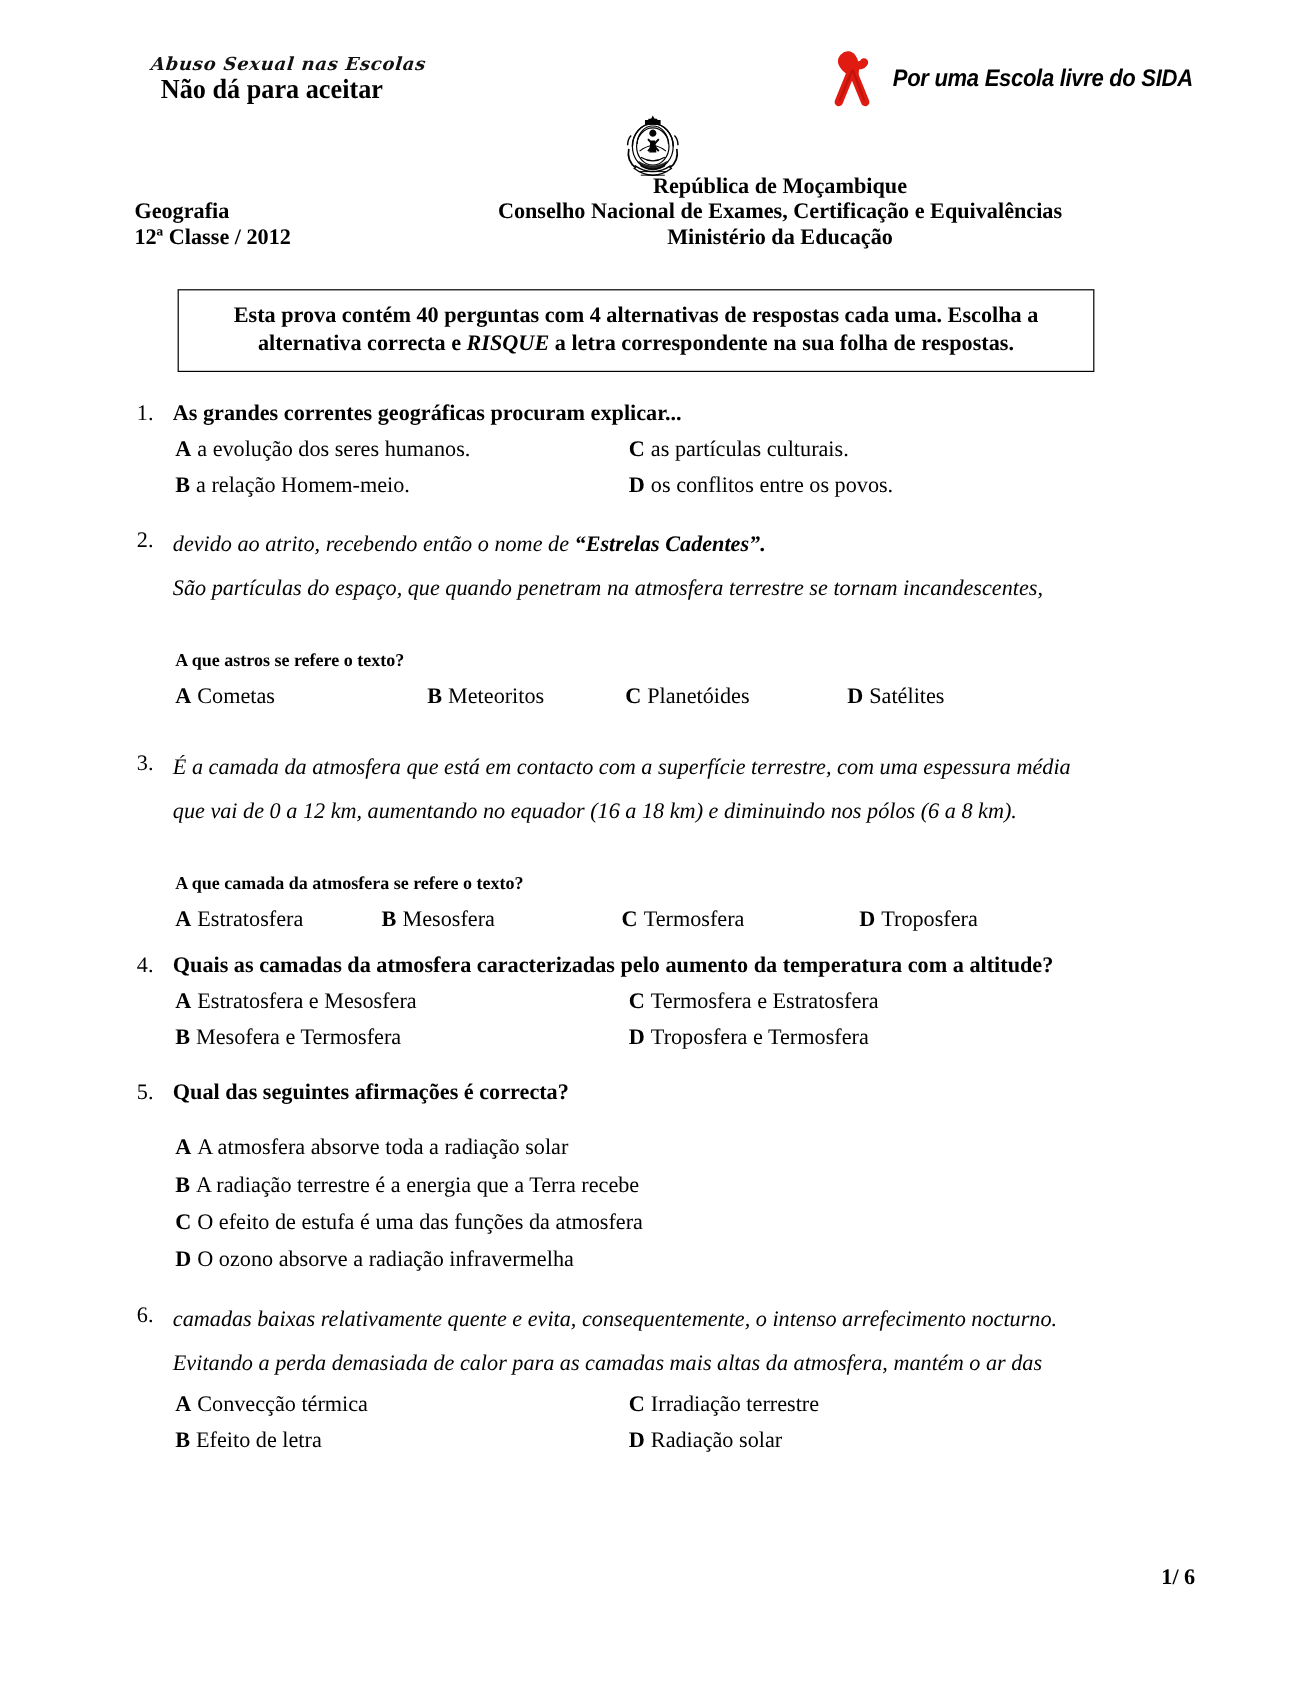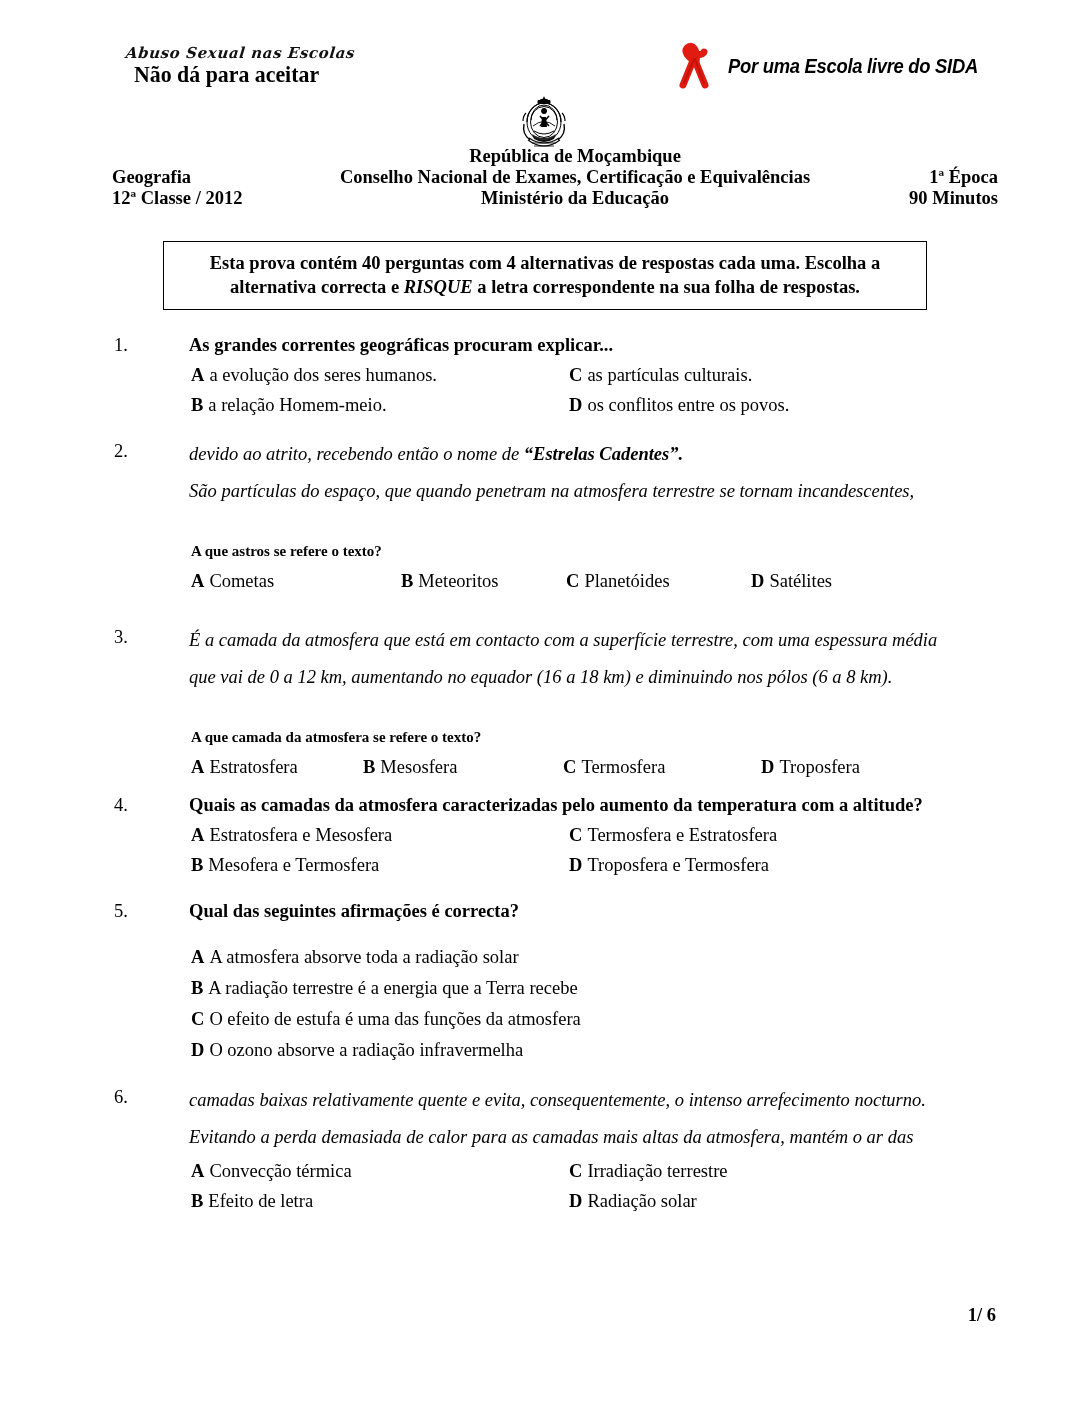--- a/index.html
+++ b/index.html
@@ -47,21 +47,21 @@
     font-size: 23px;
     line-height: 26px;
     color: #000;
     margin-left: 16px;
     transform: scaleX(0.95);
     transform-origin: left center;
   }
 
   .banner-right {
     position: absolute;
-    right: 88px;
+    right: 72px;
     top: 40px;
     display: flex;
     align-items: center;
     gap: 6px;
     justify-content: flex-end;
   }
   .ribbon-icon {
     width: 52px;
     height: 52px;
     flex: none;
@@ -109,21 +109,21 @@
   }
   .header-col-left { width: 190px; text-align: left; }
   .header-col-center { flex: 1; text-align: center; }
   .header-col-right { width: 150px; text-align: right; }
   .hcenter-line { display: block; }
   .spacer-line { visibility: hidden; }
 
   
   .instruction-box {
     position: absolute;
-    left: 163px;
+    left: 148px;
     top: 241px;
     width: 764px;
     box-sizing: border-box;
     border: 1.6px solid #000;
     padding: 9px 16px 10px 16px;
     text-align: center;
     font-weight: bold;
     font-size: 18.5px;
     line-height: 24px;
   }
@@ -145,21 +145,21 @@
   }
   .q-num {
     width: 32px;
     flex: none;
     font-size: 18.5px;
     line-height: 30px;
     text-align: left;
     padding-left: 2px;
     box-sizing: border-box;
   }
-  .q-body { flex: 1; margin-left: 45px; }
+  .q-body { flex: 1; }
 
   .stem-bold {
     font-weight: bold;
     font-size: 18.5px;
     line-height: 30px;
   }
   .stem-italic {
     font-style: italic;
     font-size: 18.5px;
     line-height: 37px;
@@ -280,25 +280,20 @@
       <div class="header-col-left">
         <div class="spacer-line">.</div>
         <div>Geografia</div>
         <div>12ª Classe / 2012</div>
       </div>
       <div class="header-col-center">
         <div class="hcenter-line">República de Moçambique</div>
         <div class="hcenter-line">Conselho Nacional de Exames, Certificação e Equivalências</div>
         <div class="hcenter-line">Ministério da Educação</div>
       </div>
-      <div class="header-col-right">
-        <div class="spacer-line">.</div>
-        <div>1ª Época</div>
-        <div>90 Minutos</div>
-      </div>
     </div>
   </div>
 
   <div class="instruction-box">
     <span>Esta prova contém 40 perguntas com 4 alternativas de respostas cada uma. Escolha a alternativa correcta e </span><span class="risque">RISQUE</span><span> a letra correspondente na sua folha de respostas.</span>
   </div>
 
   <div class="questions">
 
     <div class="q">

